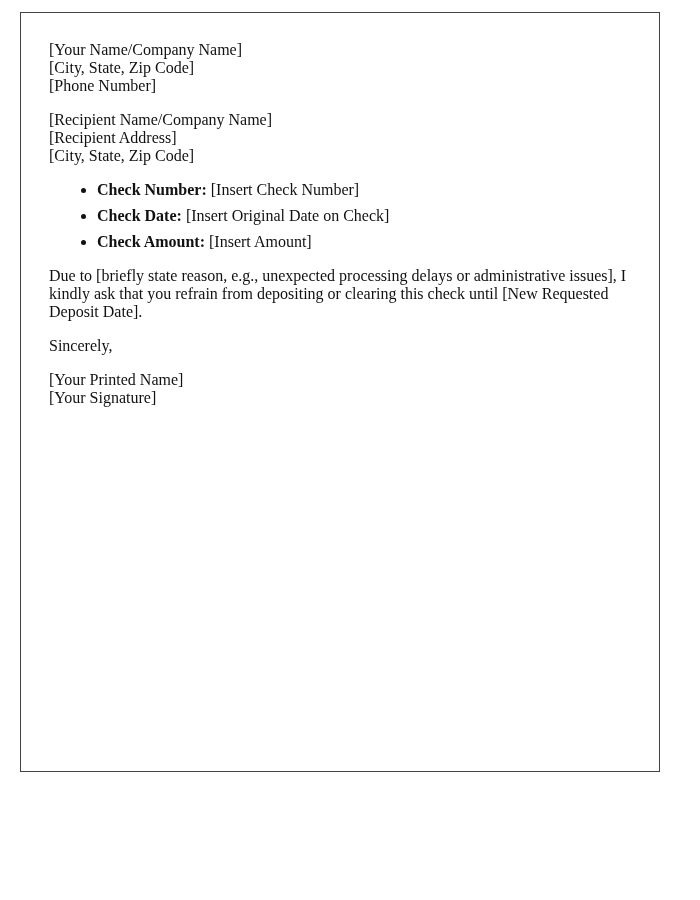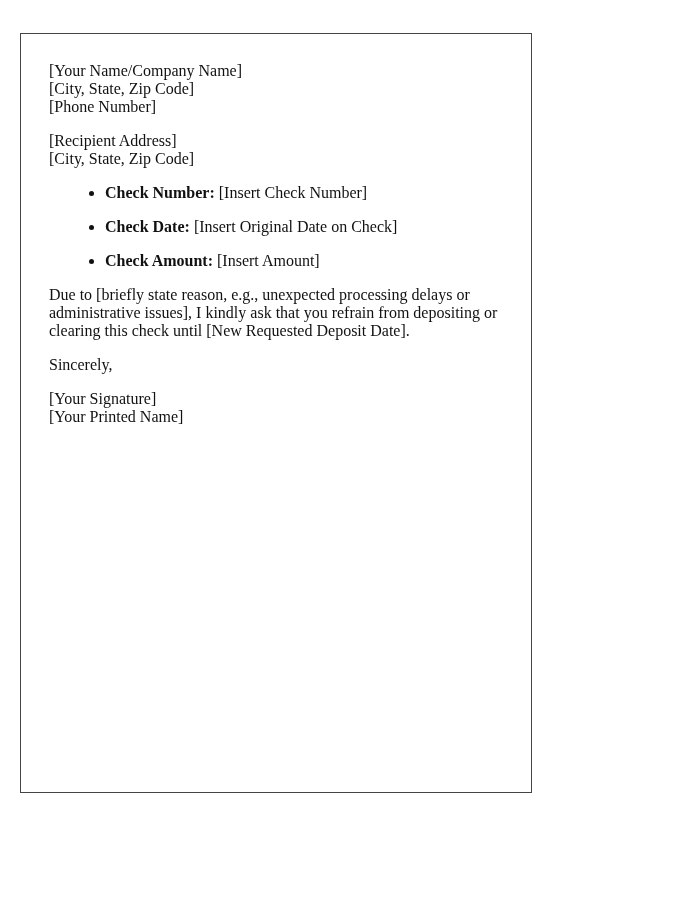--- a/index.html
+++ b/index.html
@@ -1,58 +1,59 @@
 <!DOCTYPE html>
 <html><head>
   <meta charset="utf-8">
   <style>
     html, body { margin: 0; padding: 0; background: #ffffff; }
     body { width: 700px; height: 900px; position: relative; font-family: "Liberation Serif", "DejaVu Serif", serif; color: #111; }
     .page {
-      position: absolute; left: 20px; top: 33px;
-      width: 512px; height: 760px;
+      position: absolute; left: 20px; top: 12px;
+      width: 640px; height: 760px;
       border: 1px solid #444; box-sizing: border-box;
       padding: 28px 28px 0 28px;
       font-size: 16px; line-height: 18px;
     }
     .block { margin: 0 0 16px 0; }
     .line { display: block; }
     p { margin: 0 0 16px 0; }
     .subject { font-weight: bold; }
     ul { margin: 0 0 16px 0; padding-left: 40px; }
-    li { margin: 16px; }
+    li { margin: 8px; }
     li b { font-weight: bold; }
   </style>
 </head>
 <body>
 
 <div class="page">
   <div class="block">
     <span class="line">[Your Name/Company Name]</span>
     <span class="line">[City, State, Zip Code]</span>
     <span class="line">[Phone Number]</span>
   </div>
 
   <div class="block">
+    <span class="line">[Recipient Name/Company Name]</span>
     <span class="line">[Recipient Address]</span>
     <span class="line">[City, State, Zip Code]</span>
   </div>
 
 
 
 
   <ul>
     <li><b>Check Number:</b><span> [Insert Check Number]</span></li>
     <li><b>Check Date:</b><span> [Insert Original Date on Check]</span></li>
     <li><b>Check Amount:</b><span> [Insert Amount]</span></li>
   </ul>
 
   <p>Due to [briefly state reason, e.g., unexpected processing delays or administrative issues], I kindly ask that you refrain from depositing or clearing this check until [New Requested Deposit Date].</p>
 
 
 
   <p>Sincerely,</p>
 
   <div class="block">
+    <span class="line">[Your Printed Name]</span>
     <span class="line">[Your Signature]</span>
-    <span class="line">[Your Printed Name]</span>
   </div>
 </div>
 
 </body></html>

